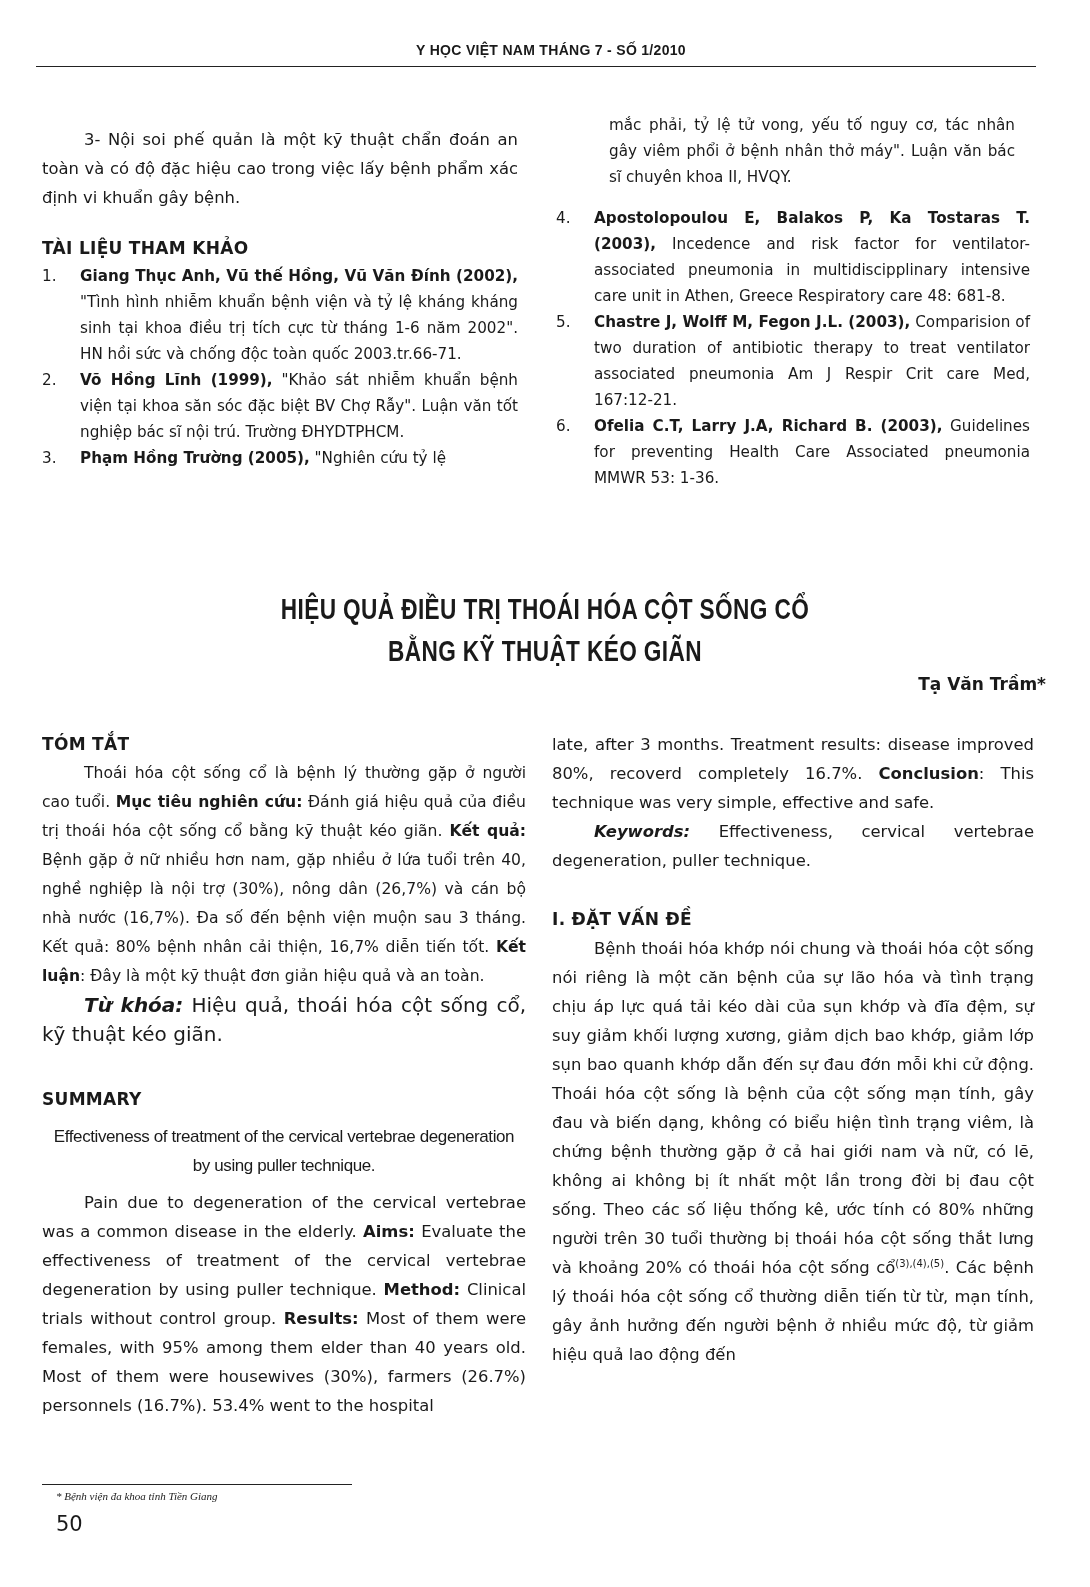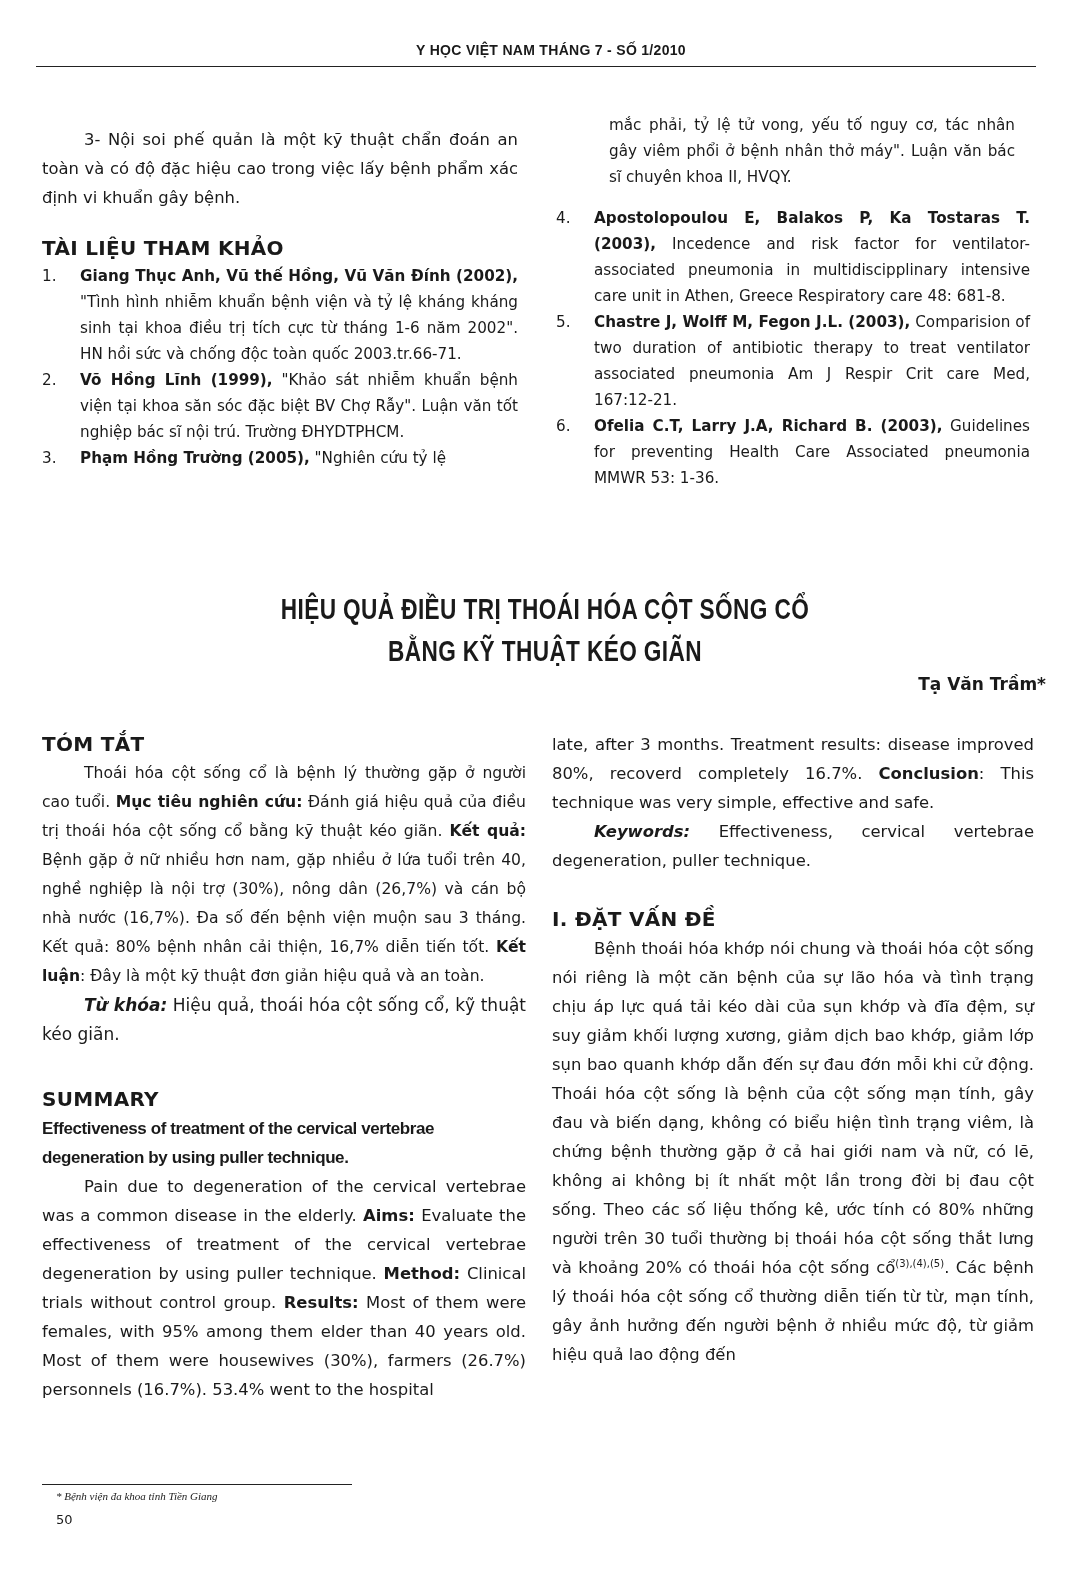--- a/index.html
+++ b/index.html
@@ -9,35 +9,35 @@
                   font-family: "Liberation Sans", sans-serif; font-weight: bold; font-size: 14px; letter-spacing: 0.3px; }
   .head-rule { position: absolute; top: 66px; left: 36px; width: 1000px; height: 1px; background: #222; }
   .col { position: absolute; font-size: 16.4px; line-height: 29px; text-align: justify; }
   .col-left-top { left: 42px; top: 97px; width: 476px; margin-top: 28px; }
   .col-right-top { left: 556px; top: 97px; width: 474px; }
   .col-left-bot { left: 42px; top: 730px; width: 484px; }
   .col-right-bot { left: 552px; top: 730px; width: 482px; }
   .small { font-size: 15.2px; line-height: 26px; }
   .p { margin: 0; }
   .indent { text-indent: 42px; }
-  .h-sec { font-weight: bold; font-size: 20px; margin: 0; letter-spacing: 0.3px; }
+  .h-sec { font-weight: bold; font-size: 17px; margin: 0; letter-spacing: 0.3px; }
   .ref { position: relative; padding-left: 38px; margin: 0; }
   .ref .num { position: absolute; left: 0; top: 0; }
   .ref-cont { padding-left: 38px; margin: 15px; }
   b { font-weight: bold; }
   .title { position: absolute; top: 588px; left: 0; width: 1090px; text-align: center;
            font-family: "Liberation Sans", sans-serif; font-weight: bold; font-size: 29px; line-height: 42px;
            transform: scaleX(0.78); transform-origin: 545px 0; letter-spacing: 0.5px; }
   .author { position: absolute; top: 674px; right: 44px; font-weight: bold; font-size: 17px; }
-  .summary-title { font-family: "Liberation Sans", sans-serif; font-weight: bold; text-align: left;
-                   font-size: 17px; line-height: 29px; letter-spacing: -0.4px; margin: 0; }
+  .summary-title { font-family: "Liberation Sans", sans-serif; font-weight: normal; text-align: center;
+                   font-size: 17px; line-height: 29px; letter-spacing: -0.4px; margin: 8px; }
   .foot-rule { position: absolute; top: 1484px; left: 42px; width: 310px; height: 1px; background: #222; }
   .footnote { position: absolute; top: 1490px; left: 56px; font-family: "Liberation Serif", serif;
               font-style: italic; font-size: 11px; }
-  .page-num { position: absolute; top: 1512px; left: 56px; font-size: 13px; }
+  .page-num { position: absolute; top: 1512px; left: 56px; font-size: 21px; }
   sup { font-size: 10px; line-height: 0; }
 </style>
 </head>
 <body>
 
 <div class="running-head">Y HỌC VIỆT NAM THÁNG 7 - SỐ 1/2010</div>
 <div class="head-rule"></div>
 
 <div class="col col-left-top">
   <p class="p indent">3- Nội soi phế quản là một kỹ thuật chẩn đoán an toàn và có độ đặc hiệu cao trong việc lấy bệnh phẩm xác định vi khuẩn gây bệnh.</p>
@@ -70,21 +70,21 @@
 
 <div class="title">
   <div>HIỆU QUẢ ĐIỀU TRỊ THOÁI HÓA CỘT SỐNG CỔ</div>
   <div>BẰNG KỸ THUẬT KÉO GIÃN</div>
 </div>
 <div class="author">Tạ Văn Trầm*</div>
 
 <div class="col col-left-bot">
   <p class="h-sec">TÓM TẮT</p>
   <p class="p indent" style="font-size:15.6px;"><span>Thoái hóa cột sống cổ là bệnh lý thường gặp ở người cao tuổi. </span><b>Mục tiêu nghiên cứu:</b><span> Đánh giá hiệu quả của điều trị thoái hóa cột sống cổ bằng kỹ thuật kéo giãn. </span><b>Kết quả:</b><span> Bệnh gặp ở nữ nhiều hơn nam, gặp nhiều ở lứa tuổi trên 40, nghề nghiệp là nội trợ (30%), nông dân (26,7%) và cán bộ nhà nước (16,7%). Đa số đến bệnh viện muộn sau 3 tháng. Kết quả: 80% bệnh nhân cải thiện, 16,7% diễn tiến tốt. </span><b>Kết luận</b><span>: Đây là một kỹ thuật đơn giản hiệu quả và an toàn.</span></p>
-  <p class="p indent" style="font-size:17px;"><b><i>Từ khóa:</i></b><span> Hiệu quả, thoái hóa cột sống cổ, kỹ thuật kéo giãn.</span></p>
+  <p class="p indent" style="font-size:20px;"><b><i>Từ khóa:</i></b><span> Hiệu quả, thoái hóa cột sống cổ, kỹ thuật kéo giãn.</span></p>
   <p class="h-sec" style="margin-top:36px;">SUMMARY</p>
   <p class="summary-title">Effectiveness of treatment of the cervical vertebrae degeneration by using puller technique.</p>
   <p class="p indent"><span>Pain due to degeneration of the cervical vertebrae was a common disease in the elderly. </span><b>Aims:</b><span> Evaluate the effectiveness of treatment of the cervical vertebrae degeneration by using puller technique. </span><b>Method:</b><span> Clinical trials without control group. </span><b>Results:</b><span id="results-split"> Most of them were females, with 95% among them elder than 40 years old. Most of them were housewives (30%), farmers (26.7%) personnels (16.7%). 53.4% went to the hospital </span></p>
 </div>
 
 <div class="col col-right-bot">
   <p class="p"><span id="results-cont">late, after 3 months. Treatment results: disease improved 80%, recoverd completely 16.7%. </span><b>Conclusion</b><span>: This technique was very simple, effective and safe.</span></p>
   <p class="p indent"><b><i>Keywords:</i></b><span> Effectiveness, cervical vertebrae degeneration, puller technique.</span></p>
   <p class="h-sec" style="margin-top:30px;">I. ĐẶT VẤN ĐỀ</p>
   <p class="p indent"><span>Bệnh thoái hóa khớp nói chung và thoái hóa cột sống nói riêng là một căn bệnh của sự lão hóa và tình trạng chịu áp lực quá tải kéo dài của sụn khớp và đĩa đệm, sự suy giảm khối lượng xương, giảm dịch bao khớp, giảm lớp sụn bao quanh khớp dẫn đến sự đau đớn mỗi khi cử động. Thoái hóa cột sống là bệnh của cột sống mạn tính, gây đau và biến dạng, không có biểu hiện tình trạng viêm, là chứng bệnh thường gặp ở cả hai giới nam và nữ, có lẽ, không ai không bị ít nhất một lần trong đời bị đau cột sống. Theo các số liệu thống kê, ước tính có 80% những người trên 30 tuổi thường bị thoái hóa cột sống thắt lưng và khoảng 20% có thoái hóa cột sống cổ</span><sup>(3),(4),(5)</sup><span>. Các bệnh lý thoái hóa cột sống cổ thường diễn tiến từ từ, mạn tính, gây ảnh hưởng đến người bệnh ở nhiều mức độ, từ giảm hiệu quả lao động đến</span></p>

